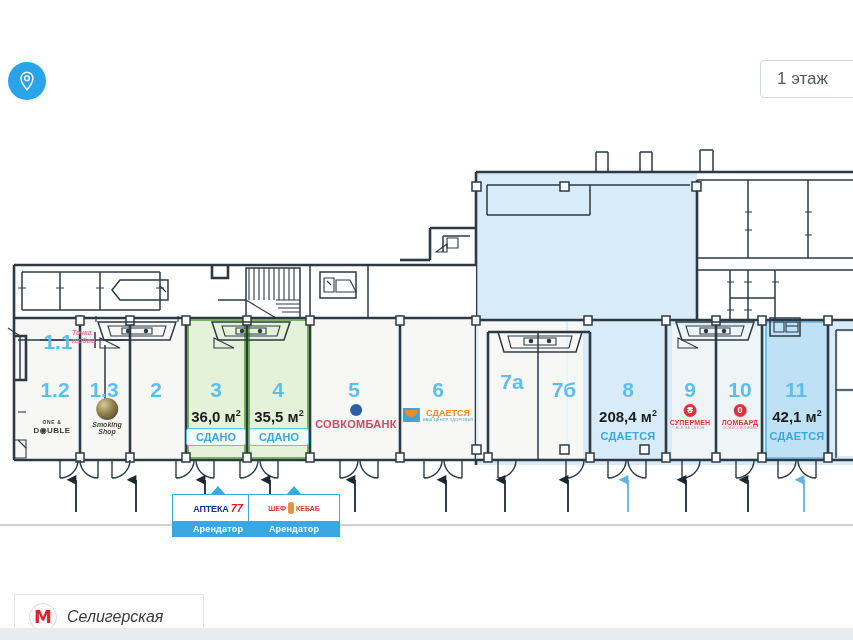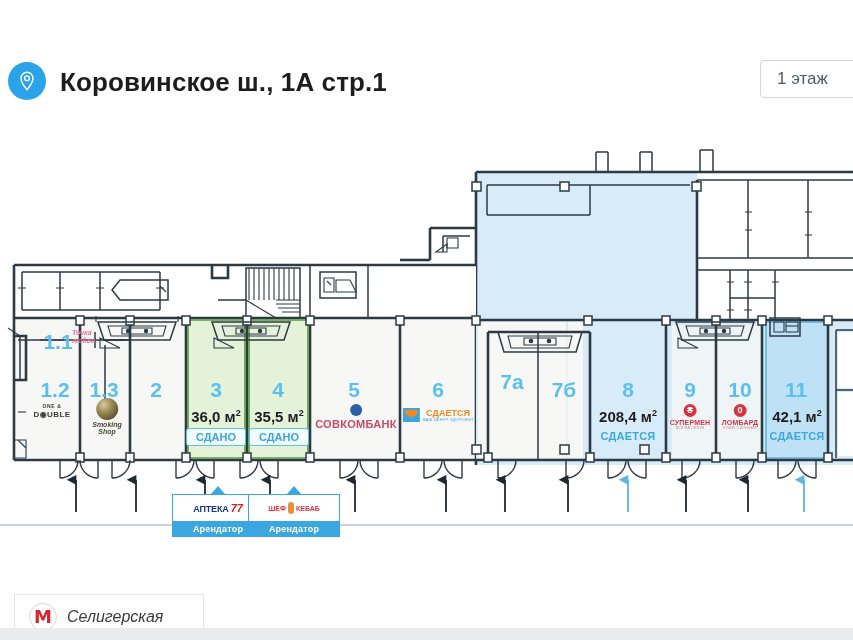--- a/index.html
+++ b/index.html
@@ -95,21 +95,20 @@
 </head>
 <body>
 
 <div id="header">
   <div id="pin-badge">
     <svg width="22" height="22" viewBox="0 0 24 24" aria-hidden="true">
       <path d="M12 2.5c-3.6 0-6.5 2.9-6.5 6.5 0 4.9 6.5 12.5 6.5 12.5s6.5-7.6 6.5-12.5c0-3.6-2.9-6.5-6.5-6.5z" fill="none" stroke="#ffffff" stroke-width="1.6"></path>
       <circle cx="12" cy="9" r="2.6" fill="none" stroke="#ffffff" stroke-width="1.6"></circle>
     </svg>
   </div>
-  <div id="addr-title">Коровинское ш., 1А стр.1</div>
   <div id="floor-btn">1 этаж</div>
 </div>
 
 <div id="plan">
 
   <svg width="853" height="420" viewBox="0 0 853 420">
     <defs>
       <style>
         .w  { fill:none; stroke:#2d3a44; stroke-width:2.6; }
         .wt { fill:none; stroke:#2d3a44; stroke-width:1.5; }
@@ -440,21 +439,21 @@
   <div class="badge-sdano" style="left:216px;top:288px;">СДАНО</div>
   <div class="badge-sdano" style="left:279px;top:288px;">СДАНО</div>
   <div class="u-status" style="left:628px;top:290px;">СДАЕТСЯ</div>
   <div class="u-status" style="left:797px;top:290px;">СДАЕТСЯ</div>
 
   <div class="logo-tochka" style="left:72px;top:189px;">
     <div>Точка</div>
     <div>любви</div>
   </div>
 
-  <div class="logo logo-double" style="left:52px;top:264px;text-align:center;">
+  <div class="logo logo-double" style="left:52px;top:280px;text-align:center;">
     <div class="l1">ONE &amp;</div>
     <div>D◉UBLE</div>
   </div>
 
   <div class="logo logo-smoke" style="left:107px;top:258px;">
     <div class="ball"></div>
     <div class="tx">
       <div>Smoking</div>
       <div>Shop</div>
     </div>

